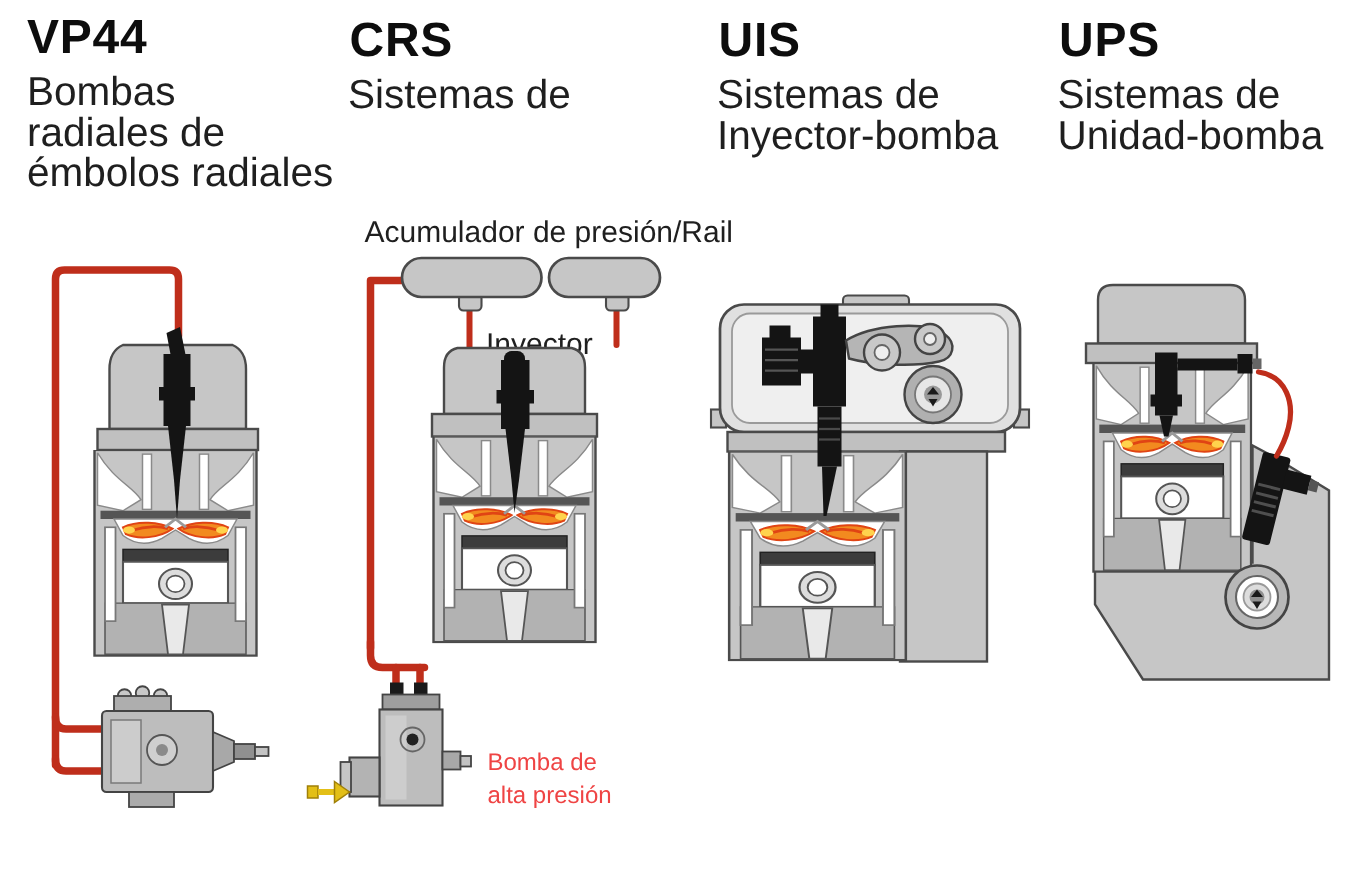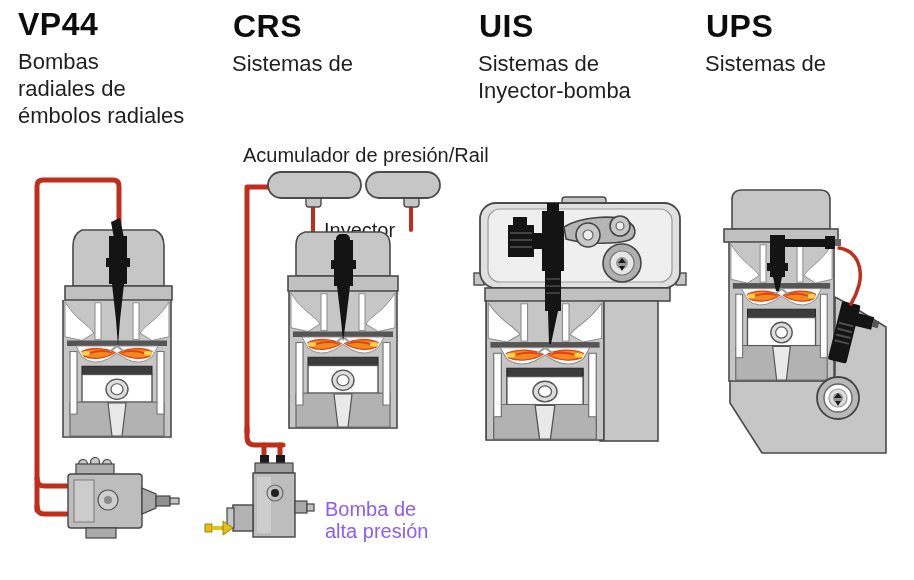--- a/index.html
+++ b/index.html
@@ -5,27 +5,27 @@
   html,body{margin:0;padding:0;background:#fff;}
   .stage{
     position:relative;width:914px;height:580px;background:#fff;
     font-family:"Liberation Sans", sans-serif;overflow:hidden;
   }
   .sys-title{
     position:absolute;font-size:32px;font-weight:bold;color:#0d0d0d;
     letter-spacing:0.5px;white-space:nowrap;
   }
   .sys-sub{
-    position:absolute;font-size:22px;color:#1f1f1f;line-height:27px;white-space:nowrap;
+    position:absolute;font-size:27px;color:#1f1f1f;line-height:27px;white-space:nowrap;
   }
   .small-label{
     position:absolute;font-size:20px;color:#1f1f1f;white-space:nowrap;
   }
   .pump-label{
-    position:absolute;font-size:20px;color:#8b5cf6;line-height:22px;white-space:nowrap;
+    position:absolute;font-size:16px;color:#ef4444;line-height:22px;white-space:nowrap;
   }
   svg{position:absolute;overflow:visible;}
 </style>
 </head>
 <body>
 
 <div class="stage">
 
   <div class="sys-title" style="left:18px;top:6px">VP44</div>
   <div class="sys-sub" style="left:18px;top:48px">
@@ -41,20 +41,21 @@
 
   <div class="sys-title" style="left:479px;top:8px">UIS</div>
   <div class="sys-sub" style="left:478px;top:50px">
     <div>Sistemas de</div>
     <div>Inyector-bomba</div>
   </div>
 
   <div class="sys-title" style="left:706px;top:8px">UPS</div>
   <div class="sys-sub" style="left:705px;top:50px">
     <div>Sistemas de</div>
+    <div>Unidad-bomba</div>
   </div>
 
   <div class="small-label" style="left:243px;top:144px">Acumulador de presión/Rail</div>
   <div class="small-label" style="left:324px;top:219px">Inyector</div>
   <div class="pump-label" style="left:325px;top:498px">
     <div>Bomba de</div>
     <div>alta presión</div>
   </div>
 
   <svg width="0" height="0" aria-hidden="true">

